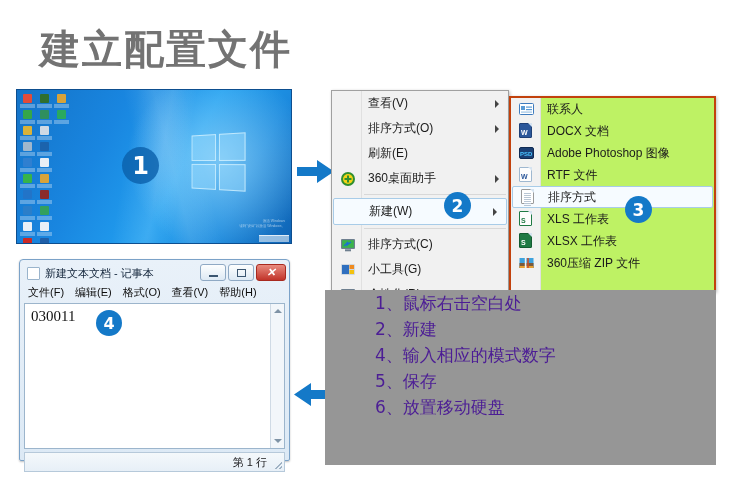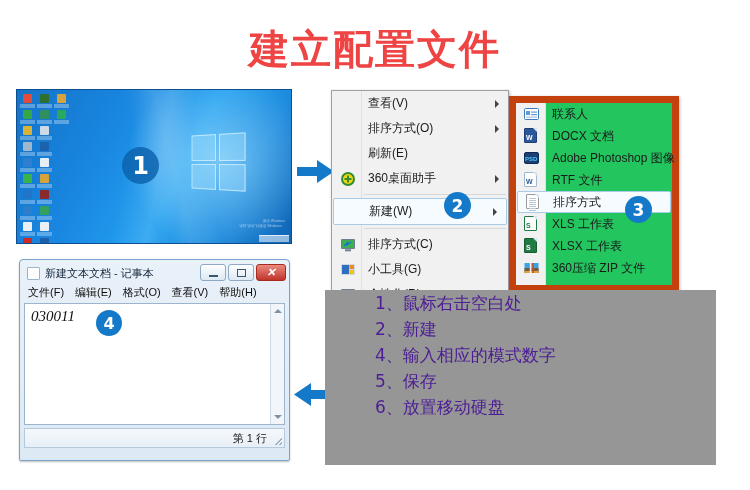--- a/index.html
+++ b/index.html
@@ -9,26 +9,27 @@
     background: #ffffff;
     font-family: "Liberation Sans", "DejaVu Sans", sans-serif;
     overflow: hidden;
   }
   #page { position: relative; width: 750px; height: 490px; background:#fff; }
 
   
   .page-title {
     position: absolute;
     left: 0; top: 22px; width: 750px;
-    text-align: center;
+    text-align: left;
     font-size: 40px;
     font-weight: bold;
     letter-spacing: 2px;
-    color: #ef4444;
+    color: #737373;
     font-family: "DejaVu Sans", "Liberation Sans", sans-serif;
+    padding-left: 40px;
   }
 
   
   .desktop {
     position: absolute;
     left: 16px; top: 89px;
     width: 276px; height: 155px;
     background: linear-gradient(118deg,#1473c8 0%, #1986e0 32%, #22a0f0 58%, #1b8ade 78%, #0f63b4 100%);
     border: 1px solid #0d4e8f;
     overflow: hidden;
@@ -150,23 +151,23 @@
   }
   .ctx-icon {
     position: absolute; left: 8px; top: 50%; transform: translateY(-50%);
     width: 16px; height: 16px;
   }
 
   
   .sub {
     position: absolute;
     left: 509px; top: 96px;
-    width: 170px; height: 196px;
-    background: #22c55e;
-    border: 7px solid #c2410c;
+    width: 207px; height: 196px;
+    background: #bef264;
+    border: 2px solid #c2410c;
     box-shadow: 1px 1px 3px rgba(0,0,0,0.25);
   }
   .sub-gutter {
     position:absolute; left:0; top:0; bottom:0; width: 30px;
     background: #f1f1f1;
     border-right: 1px solid #e0e0e0;
   }
   .sub-item {
     position: relative;
     height: 22px;
@@ -270,26 +271,25 @@
   .np-menubar {
     height: 19px;
     display: flex; align-items: center; gap: 11px;
     padding-left: 5px;
     font-size: 11px;
     color: #0d0d0d;
     background: transparent;
   }
   .np-body {
     position: relative;
-    height: 122px;
+    height: 146px;
     margin: 1px 1px 0 1px;
     background: #ffffff;
     border: 1px solid #9cb5cc;
     overflow: hidden;
-    font-style: italic;
   }
   .np-text {
     padding: 4px 6px;
     font-size: 15px;
     color: #111;
     font-family: "Liberation Serif", "DejaVu Serif", serif;
   }
   .np-scroll {
     position: absolute; right: 0; top: 0; bottom: 0; width: 14px;
     background: #f2f6fa; border-left: 1px solid #cfdae5;

